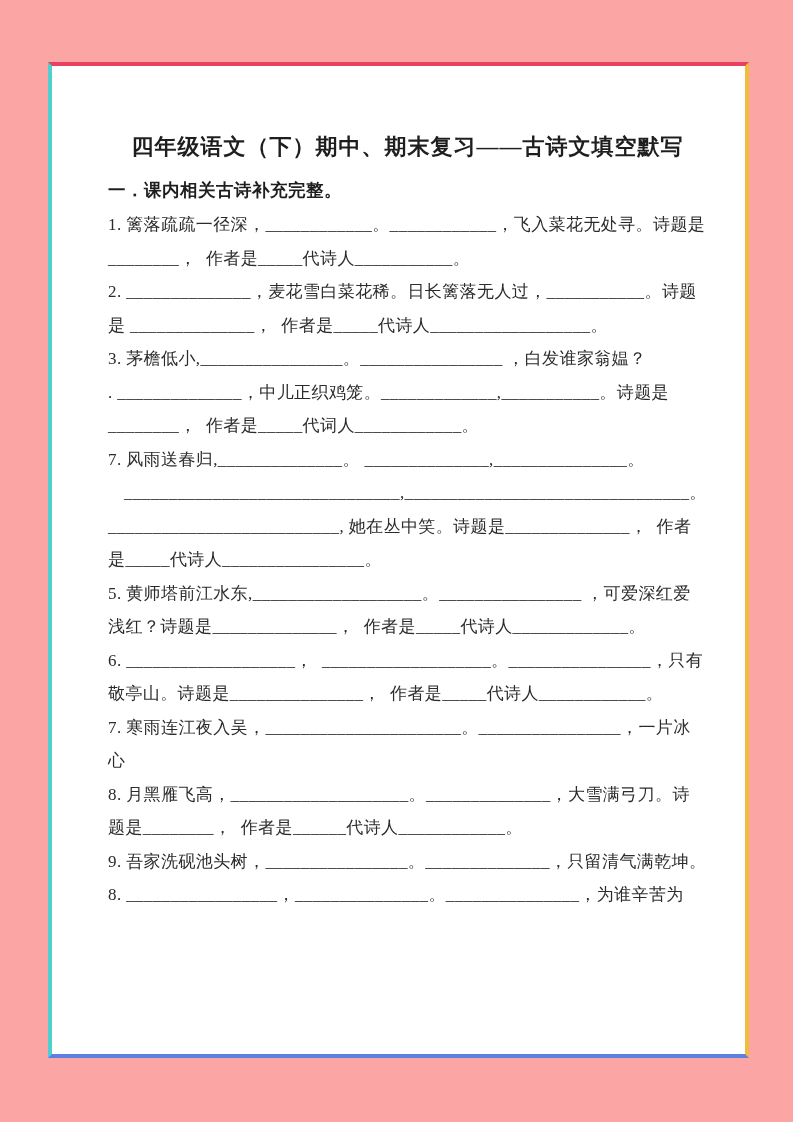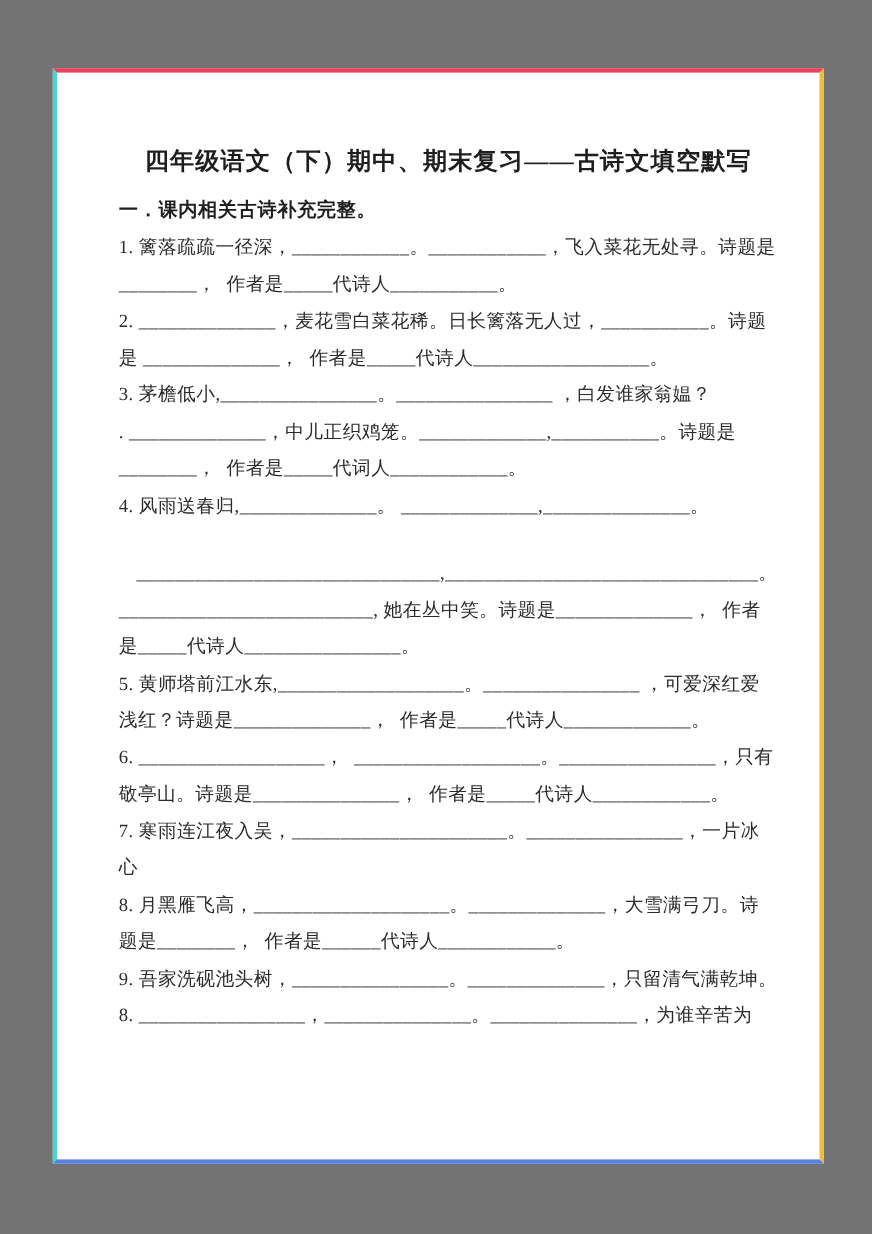--- a/index.html
+++ b/index.html
@@ -1,20 +1,20 @@
 <!DOCTYPE html>
 <html><head>
 <meta charset="utf-8">
 <style>
   html, body { margin: 0; padding: 0; }
   .page {
     position: relative;
     width: 793px;
     height: 1122px;
-    background: #737373;
+    background: #fca5a5;
     font-family: "Liberation Serif", "DejaVu Serif", serif;
     color: #2e2e2e;
     overflow: hidden;
   }
   .frame {
     position: absolute;
     left: 48px;
     top: 62px;
     width: 701px;
     height: 996px;
@@ -44,38 +44,38 @@
     font-family: Liberation Mono, monospace;
   }
   .body-rows { margin-top: 2px; }
   .row {
     font-size: 17px;
     line-height: 33.5px;
     letter-spacing: 0.4px;
     white-space: pre-wrap;
     color: #2b2b2b;
   }
-  .row.indent1 { padding-left: 16px; margin-top: 28px; }
+  .row.indent1 { padding-left: 16px; }
 </style>
 </head>
 <body>
 
 <div class="page">
   <div class="frame">
     <h1 class="title">四年级语文（下）期中、期末复习——古诗文填空默写</h1>
     <h2 class="section">一．课内相关古诗补充完整。</h2>
     <div class="body-rows">
       <div class="row">1. 篱落疏疏一径深，____________。____________，飞入菜花无处寻。诗题是</div>
       <div class="row">________，  作者是_____代诗人___________。</div>
       <div class="row">2. ______________，麦花雪白菜花稀。日长篱落无人过，___________。诗题</div>
       <div class="row">是 ______________，  作者是_____代诗人__________________。</div>
       <div class="row">3. 茅檐低小,________________。________________ ，白发谁家翁媪？</div>
       <div class="row">. ______________，中儿正织鸡笼。_____________,___________。诗题是</div>
       <div class="row">________，  作者是_____代词人____________。</div>
-      <div class="row">4. 风雨送春归,______________。 ______________,_______________。</div>
+      <div class="row">7. 风雨送春归,______________。 ______________,_______________。</div>
       <div class="row indent1">_______________________________,________________________________。</div>
       <div class="row">__________________________, 她在丛中笑。诗题是______________，  作者</div>
       <div class="row">是_____代诗人________________。</div>
       <div class="row">5. 黄师塔前江水东,___________________。________________ ，可爱深红爱</div>
       <div class="row">浅红？诗题是______________，  作者是_____代诗人_____________。</div>
       <div class="row">6. ___________________，  ___________________。________________，只有</div>
       <div class="row">敬亭山。诗题是_______________，  作者是_____代诗人____________。</div>
       <div class="row">7. 寒雨连江夜入吴，______________________。________________，一片冰心</div>
       <div class="row">8. 月黑雁飞高，____________________。______________，大雪满弓刀。诗</div>
       <div class="row">题是________，  作者是______代诗人____________。</div>

